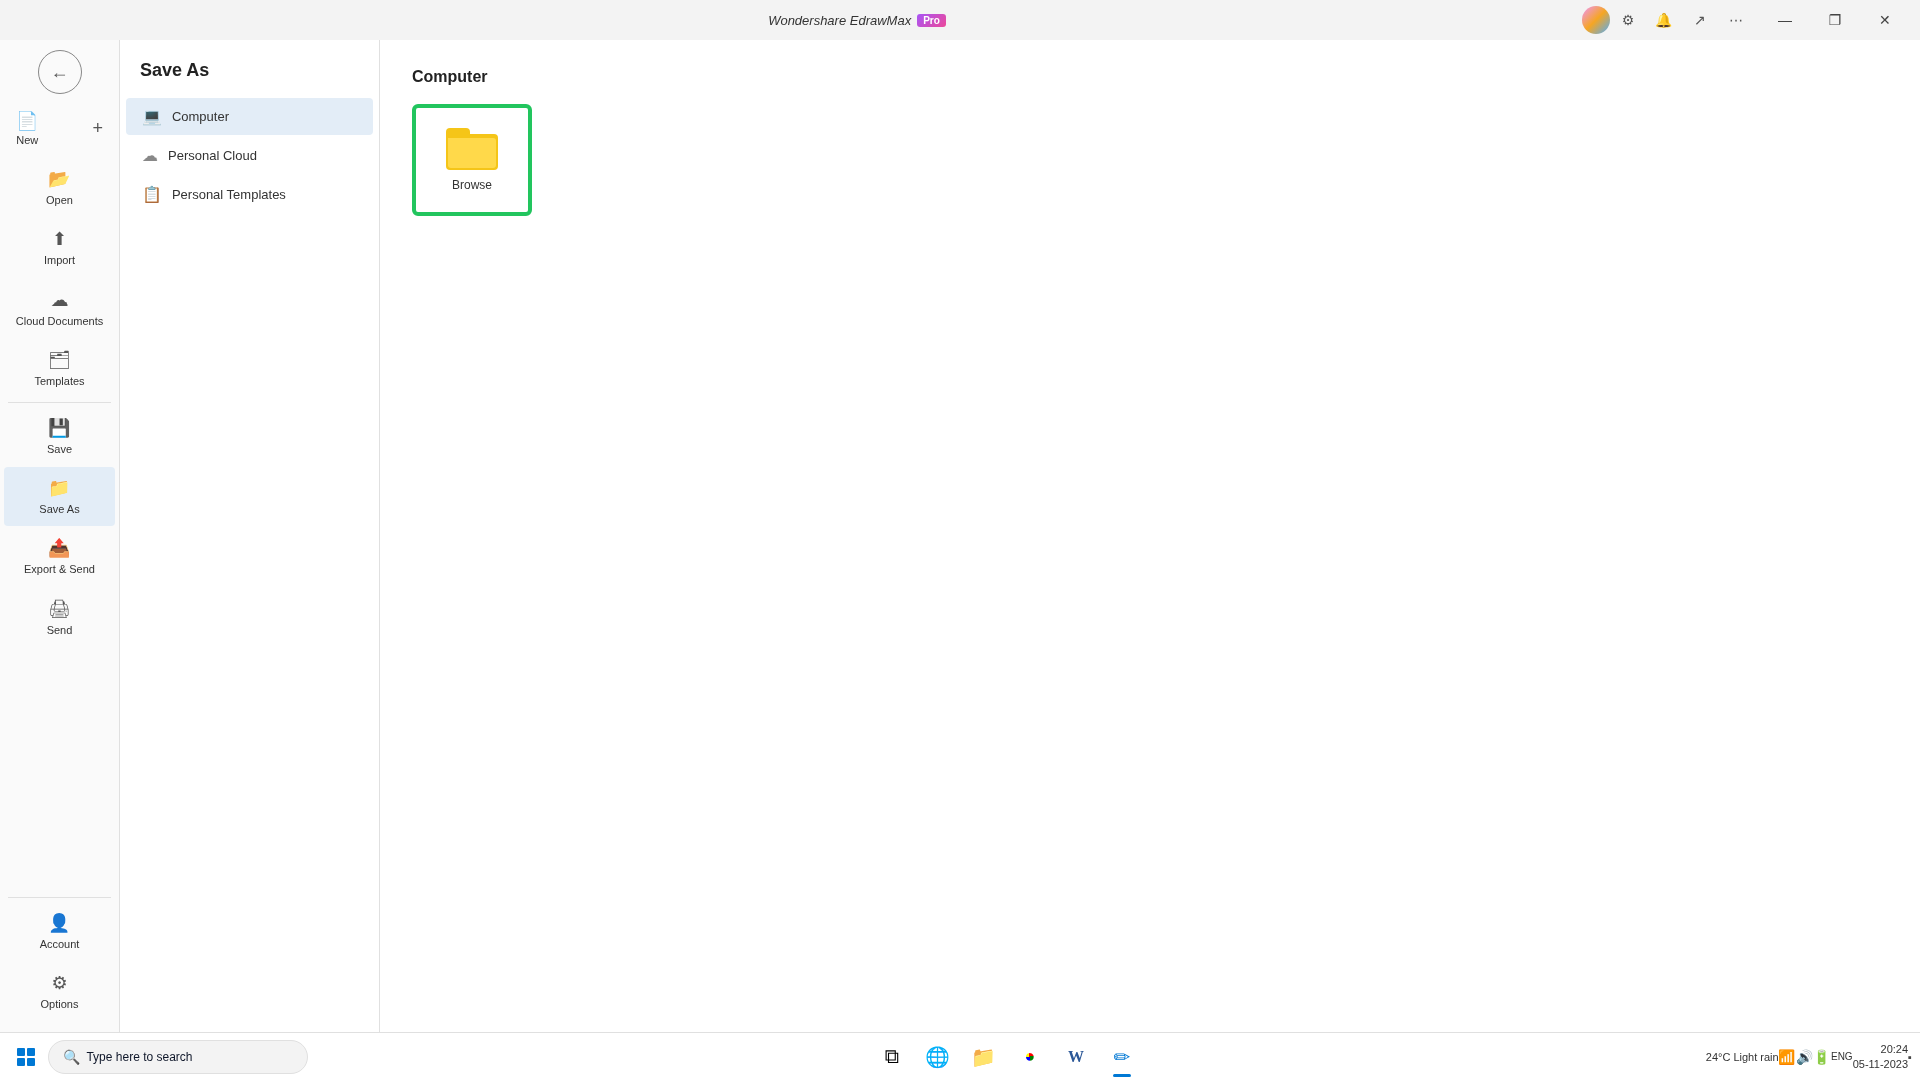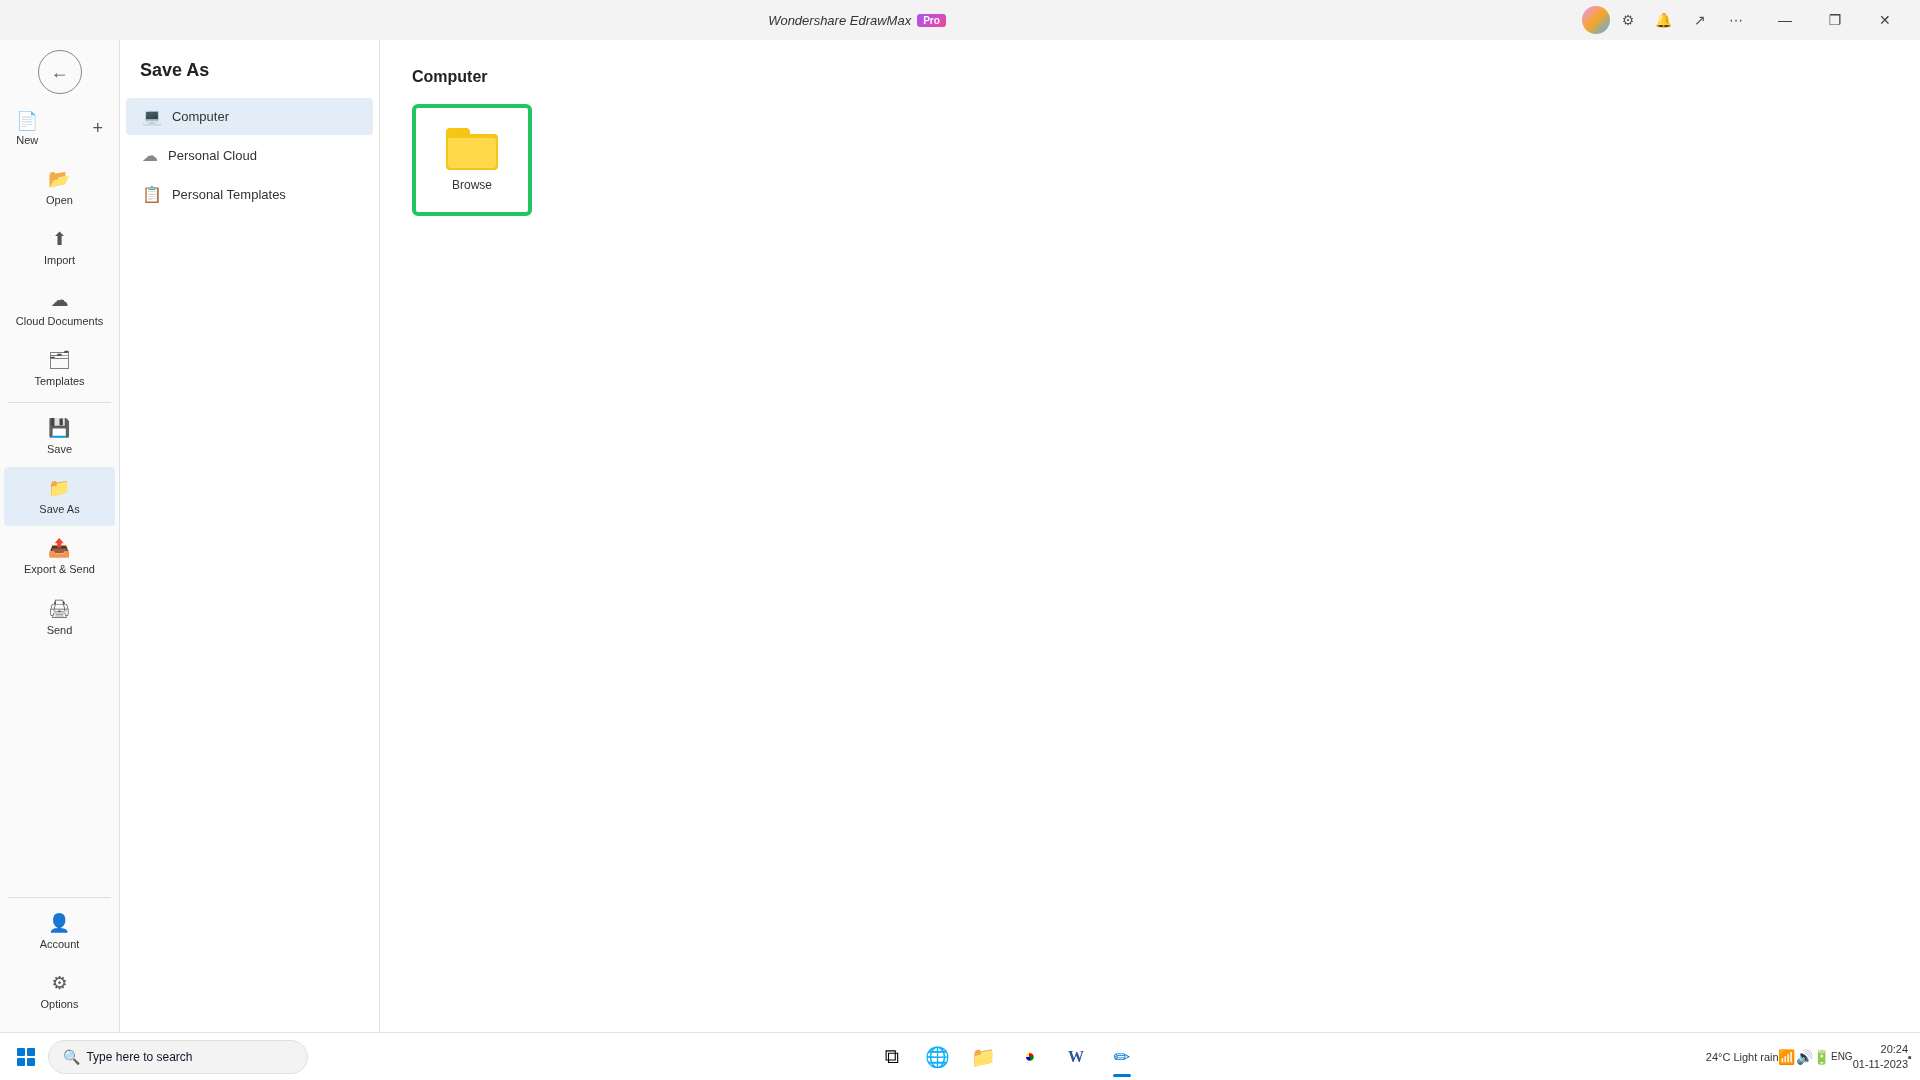--- a/index.html
+++ b/index.html
@@ -443,17 +443,17 @@
   </div>
 
   <div class="taskbar-right">
     <span class="taskbar-sys-icon" style="font-size:11px; color:#333;">24°C  Light rain</span>
     <span class="taskbar-sys-icon">📶</span>
     <span class="taskbar-sys-icon">🔊</span>
     <span class="taskbar-sys-icon">🔋</span>
     <span class="taskbar-lang">ENG</span>
     <div class="taskbar-clock">
       <span>20:24</span>
-      <span>01-11-2023</span>
+      <span>05-11-2023</span>
     </div>
     <span class="taskbar-sys-icon" style="font-size:11px;">▪</span>
   </div>
 </div>
 
 </body></html>

